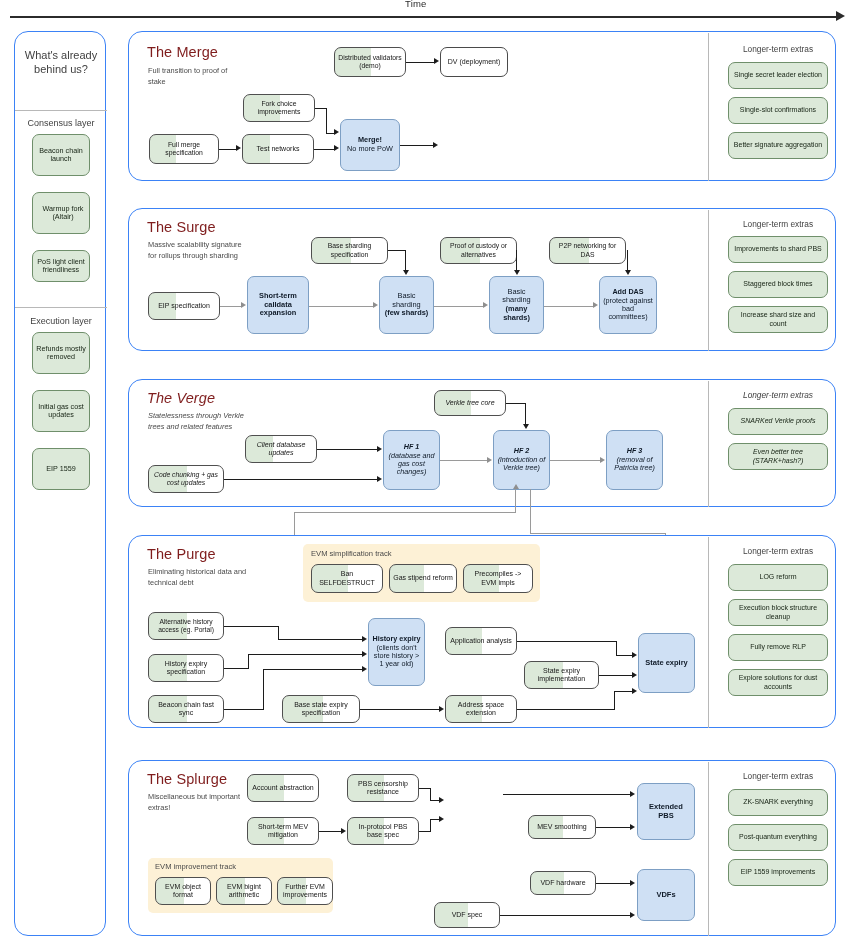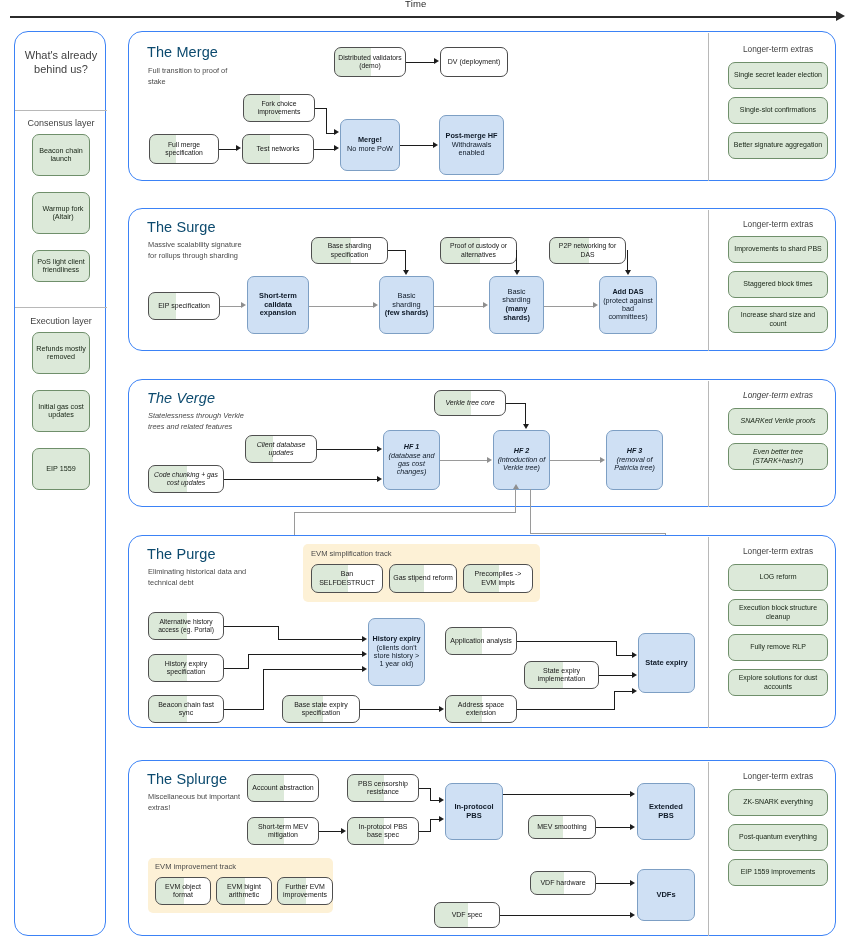--- a/index.html
+++ b/index.html
@@ -12,21 +12,21 @@
   .canvas{position:absolute;inset:0;}
 
   
   #time-axis{position:absolute;left:10px;top:16px;width:830px;height:2px;background:#2b2b2b;}
   #time-arrow{position:absolute;left:836px;top:11px;width:0;height:0;
     border-top:5px solid transparent;border-bottom:5px solid transparent;border-left:9px solid #2b2b2b;}
   #time-label{position:absolute;left:405px;top:-2px;font-size:9.5px;color:#2b2b2b;letter-spacing:.2px;}
 
   
   .panel{position:absolute;border:1px solid #3b82f6;border-radius:14px;background:#ffffff;}
-  .panel-title{position:absolute;font-size:14.5px;color:#0c4a6e;letter-spacing:.1px;}
+  .panel-title{position:absolute;font-size:14.5px;color:#7f1d1d;letter-spacing:.1px;}
   .panel-sub{position:absolute;font-size:7.4px;line-height:1.45;color:#4a4a4a;width:96px;}
 
   
   #sidebar{left:14px;top:31px;width:92px;height:905px;}
   .side-head{position:absolute;left:0;width:92px;text-align:center;font-size:11px;line-height:1.3;color:#3f3f3f;}
   .side-div{position:absolute;left:0;width:92px;height:1px;background:#b8b8b8;}
   .side-sec{position:absolute;left:0;width:92px;text-align:center;font-size:9px;color:#3f3f3f;}
 
   
   .node{position:absolute;border-radius:7px;display:flex;align-items:center;justify-content:center;
@@ -90,24 +90,20 @@
     <div class="arw arw-r" style="left:305px;top:26.3px;"></div>
 
     <div class="node n-gw" style="left:114px;top:62px;width:72px;height:28px;font-size:6.8px;">Fork choice improvements</div>
     <div class="node n-gw2" style="left:20px;top:102px;width:70px;height:30px;font-size:6.8px;">Full merge specification</div>
     <div class="node n-gw2" style="left:113px;top:102px;width:72px;height:30px;font-size:7px;">Test networks</div>
 
     <div class="node n-blue" style="left:211px;top:87px;width:60px;height:52px;font-size:7.3px;flex-direction:column;">
       <span>Merge!</span>
       <span class="reg">No more PoW</span>
     </div>
-    <div class="node n-blue" style="left:310px;top:83px;width:65px;height:60px;font-size:7.3px;flex-direction:column;">
-      <span>Post-merge HF</span>
-      <span class="reg">Withdrawals enabled</span>
-    </div>
 
     <div class="ln lnh" style="left:90px;top:116.5px;width:17px;"></div>
     <div class="arw arw-r" style="left:107px;top:113.3px;"></div>
     <div class="ln lnh" style="left:185px;top:116.5px;width:20px;"></div>
     <div class="arw arw-r" style="left:205px;top:113.3px;"></div>
     <div class="ln lnh" style="left:186px;top:76px;width:12px;"></div>
     <div class="ln lnv" style="left:197px;top:76px;height:25px;"></div>
     <div class="ln lnh" style="left:197px;top:100.5px;width:8px;"></div>
     <div class="arw arw-r" style="left:205px;top:97.3px;"></div>
     <div class="ln lnh" style="left:271px;top:113px;width:33px;"></div>
@@ -279,21 +275,20 @@
 
   <div class="panel" id="p-splurge" style="left:128px;top:760px;width:708px;height:176px;">
     <div class="panel-title" style="left:18px;top:10px;">The Splurge</div>
     <div class="panel-sub" style="left:19px;top:31px;width:95px;">Miscellaneous but important extras!</div>
 
     <div class="node n-gw" style="left:118px;top:13px;width:72px;height:28px;font-size:7px;">Account abstraction</div>
     <div class="node n-gw" style="left:218px;top:13px;width:72px;height:28px;font-size:7px;">PBS censorship resistance</div>
     <div class="node n-gw" style="left:118px;top:56px;width:72px;height:28px;font-size:7px;">Short-term MEV mitigation</div>
     <div class="node n-gw" style="left:218px;top:56px;width:72px;height:28px;font-size:7px;">In-protocol PBS base spec</div>
 
-    <div class="node n-blue" style="left:316px;top:22px;width:58px;height:57px;font-size:7.5px;">In-protocol PBS</div>
     <div class="node n-gw" style="left:399px;top:54px;width:68px;height:24px;font-size:7px;">MEV smoothing</div>
     <div class="node n-blue" style="left:508px;top:22px;width:58px;height:57px;font-size:7.5px;">Extended PBS</div>
 
     <div class="track" style="left:19px;top:97px;width:185px;height:55px;"></div>
     <div class="track-label" style="left:26px;top:101px;">EVM improvement track</div>
     <div class="node n-gw" style="left:26px;top:116px;width:56px;height:28px;font-size:7px;">EVM object format</div>
     <div class="node n-gw" style="left:87px;top:116px;width:56px;height:28px;font-size:7px;">EVM bigint arithmetic</div>
     <div class="node n-gw" style="left:148px;top:116px;width:56px;height:28px;font-size:7px;">Further EVM improvements</div>
 
     <div class="node n-gw" style="left:401px;top:110px;width:66px;height:24px;font-size:7px;">VDF hardware</div>

